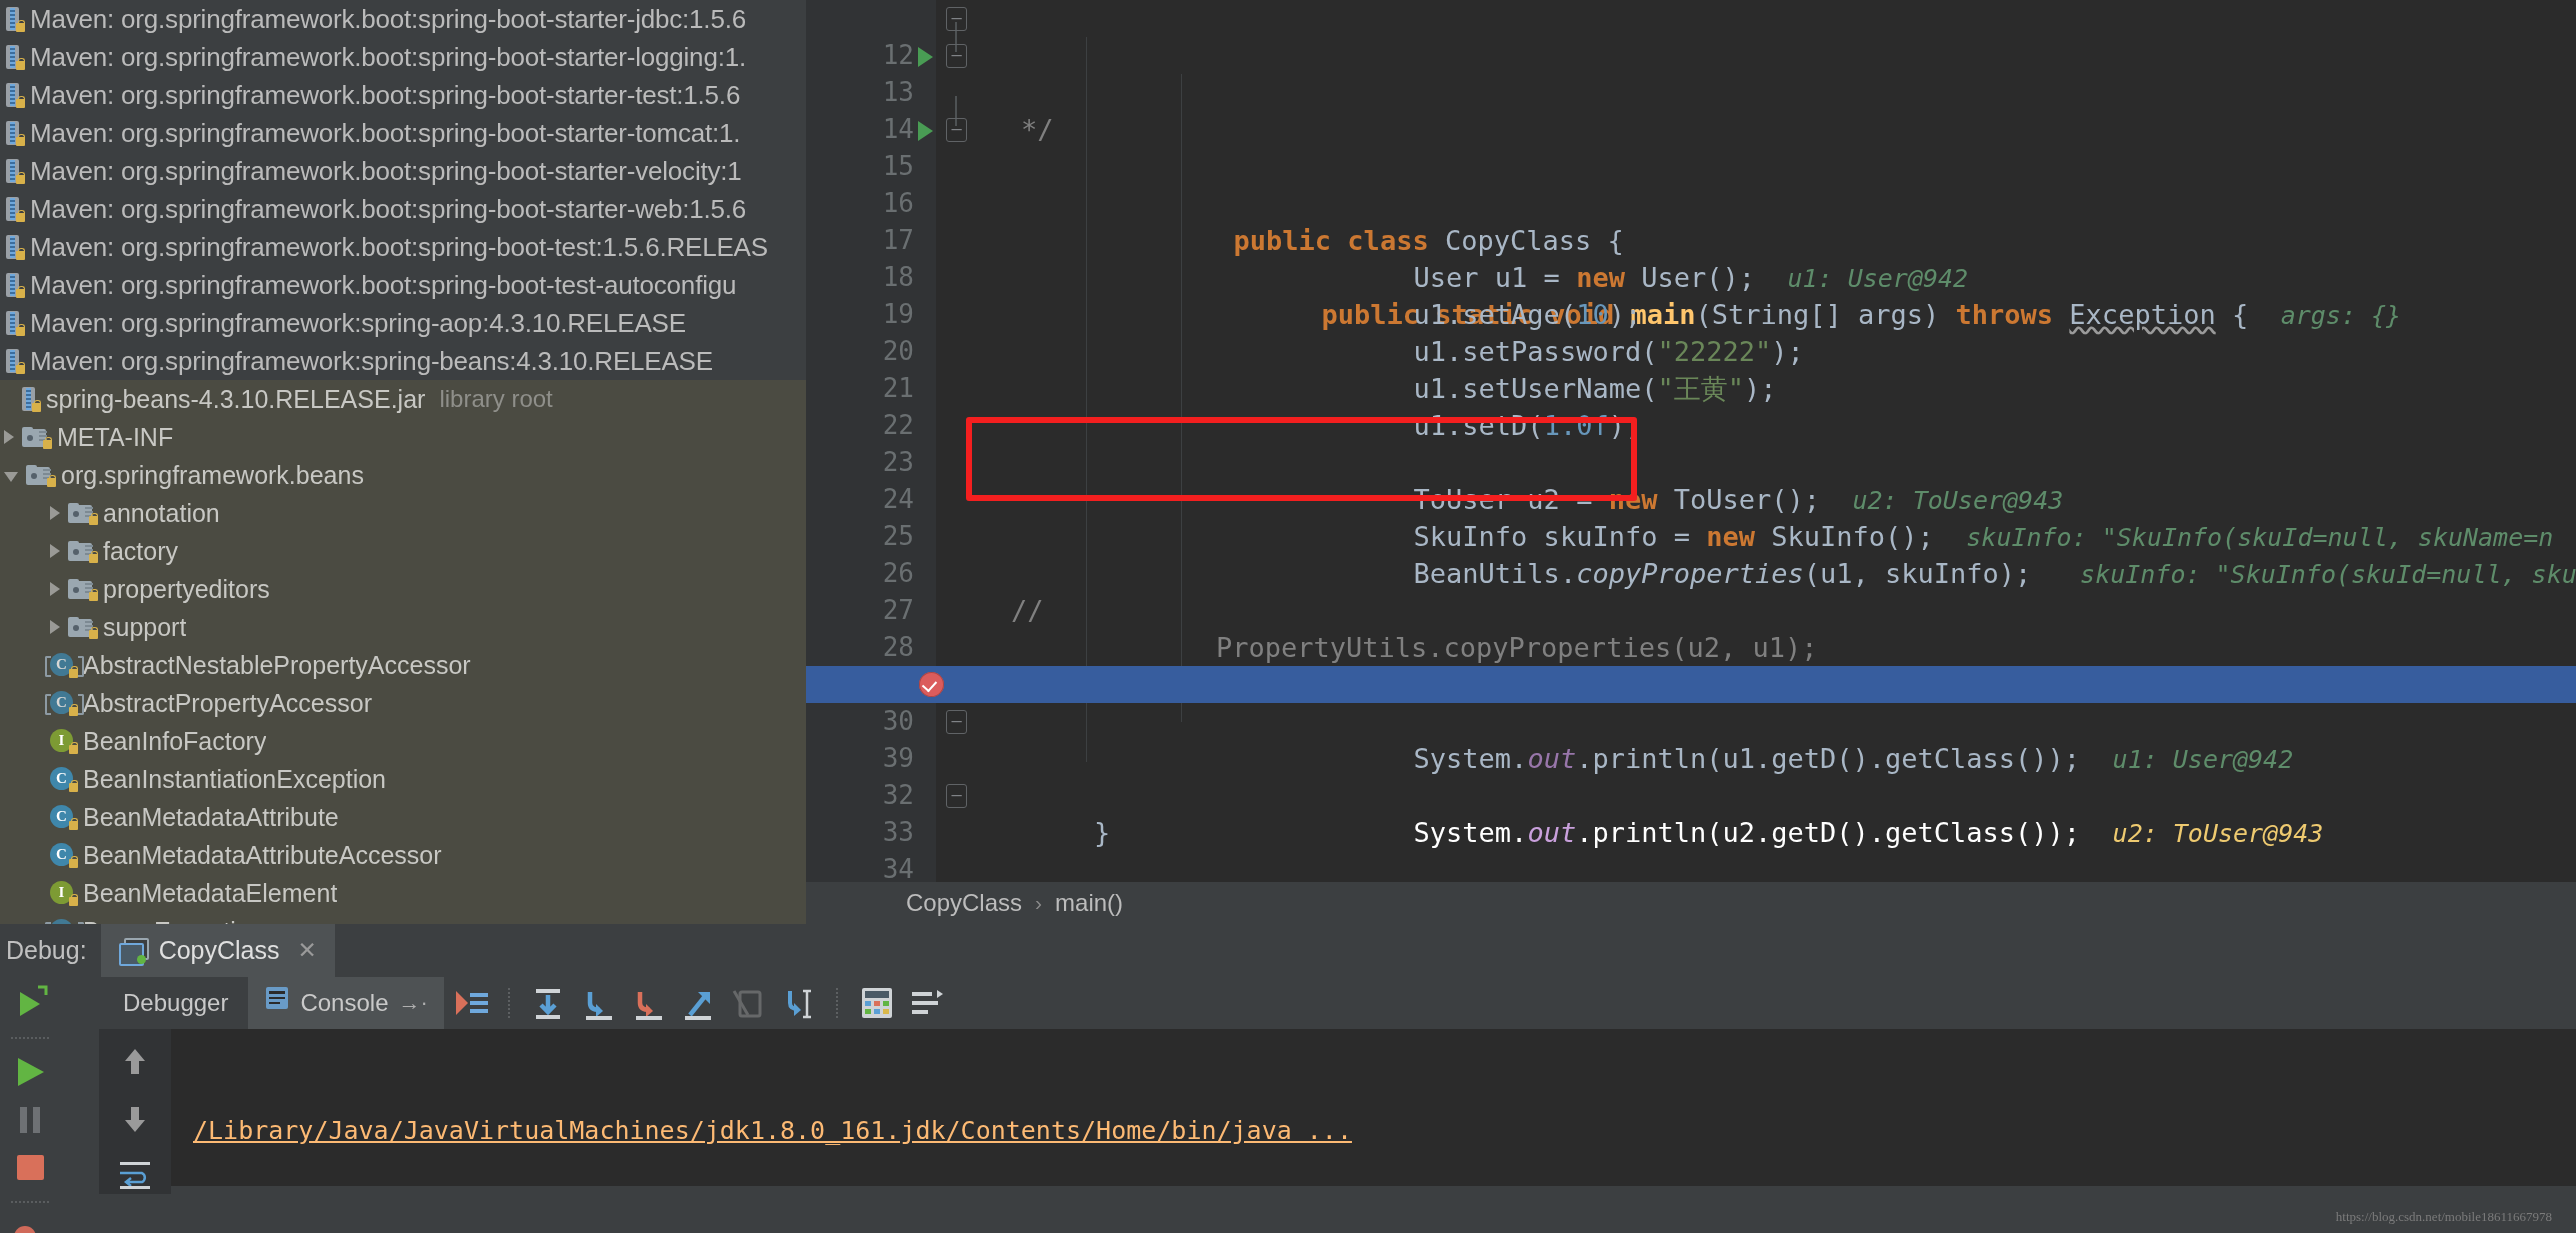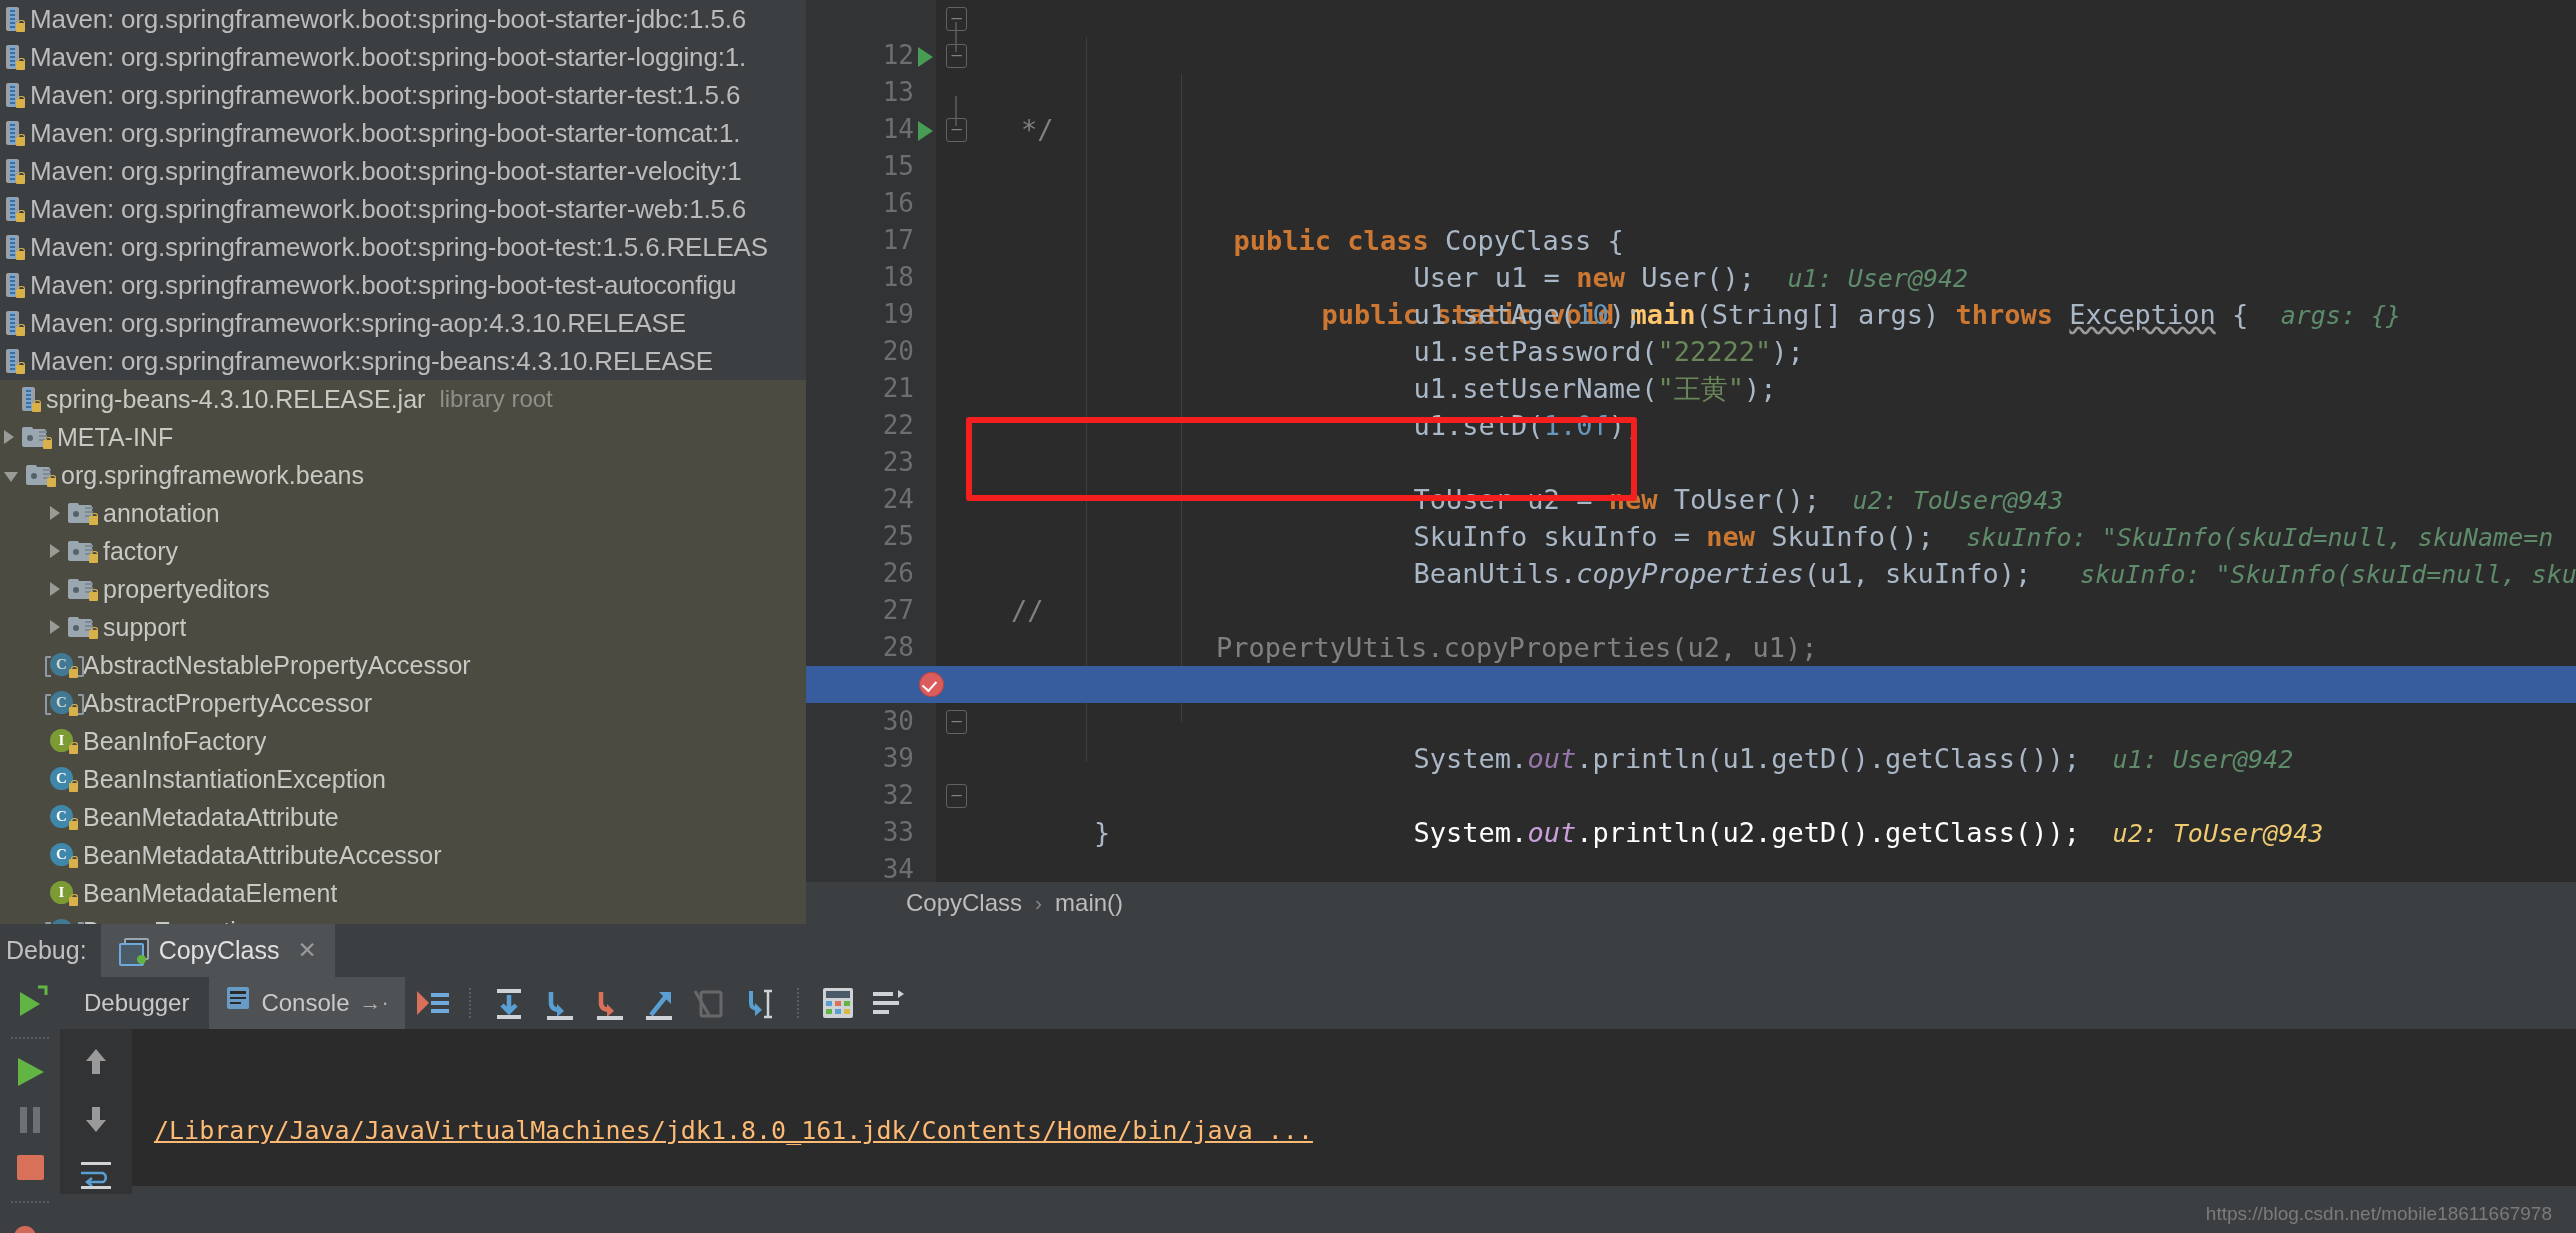--- a/index.html
+++ b/index.html
@@ -109,42 +109,42 @@
   .debugwrap{flex:1 1 auto;display:flex;flex-direction:column;background:#3c3f41;min-height:0;}
   .debug-tabs{flex:0 0 53px;height:53px;background:#3c3f41;display:flex;align-items:center;}
   .debug-label{color:#c0c0c0;font-size:25px;padding:0 14px 0 6px;}
   .run-tab{height:53px;display:flex;align-items:center;gap:12px;padding:0 18px;background:#4e5254;color:#e0e0e0;font-size:25px;}
   .tab-ico{width:28px;height:26px;position:relative;}
   .tab-ico .b1{position:absolute;left:5px;top:0;width:21px;height:18px;border:2px solid #9aa7b0;border-radius:2px;background:#3c3f41;}
   .tab-ico .b2{position:absolute;left:0;top:5px;width:21px;height:19px;border:2px solid #6fa8dc;border-radius:2px;background:#4a5a66;}
   .tab-ico .g{position:absolute;right:1px;bottom:0;width:9px;height:9px;border-radius:50%;background:#62b543;}
   .tab-x{color:#9a9a9a;font-size:23px;margin-left:6px;}
 
-  .debug-body{flex:1 1 auto;display:flex;min-height:0;}
+  .debug-body{flex:1 1 auto;display:flex;min-height:0;gap:39px;}
   .dbg-left-rail{width:60px;flex:0 0 60px;background:#3c3f41;display:flex;flex-direction:column;
      align-items:center;padding-top:6px;gap:6px;}
   .rail-sep{width:38px;height:2px;border-top:2px dotted #5a5d5f;margin:6px 0;}
   .rail-btn{width:44px;height:42px;position:relative;}
 
   .dbg-main{flex:1 1 auto;display:flex;flex-direction:column;min-width:0;}
   .dbg-toolbar{flex:0 0 52px;height:52px;background:#3c3f41;display:flex;align-items:center;gap:4px;padding-left:8px;}
   .dbg-tab{font-size:24px;color:#c9c9c9;padding:0 16px;height:52px;line-height:52px;}
   .dbg-tab.active{background:#4e5254;display:flex;align-items:center;gap:10px;}
   .tool-sep{width:2px;height:30px;border-left:2px dotted #5d6062;margin:0 10px;}
   .tb{width:46px;height:40px;position:relative;}
 
   .console{flex:1 1 auto;background:#2b2b2b;display:flex;min-height:0;position:relative;}
   .console-rail{width:72px;flex:0 0 72px;background:#313335;display:flex;flex-direction:column;align-items:center;padding-top:14px;gap:18px;}
   .console-text{flex:1 1 auto;padding:14px 0 0 22px;
     font-family:"DejaVu Sans Mono","Liberation Mono",monospace;font-size:25px;line-height:35px;color:#bbbbbb;white-space:pre;}
   .c-gray{color:#fdba74;text-decoration:underline;}
   .c-white{color:#d4d4d4;}
 
   .statusbar{position:absolute;left:0;right:0;bottom:0;height:39px;background:#3c3f41;}
-  .watermark{position:absolute;right:24px;bottom:8px;color:#7b7b7b;font-size:19px;}
+  .watermark{position:absolute;right:24px;bottom:8px;color:#7b7b7b;font-size:13px;font-family:Liberation Serif, serif;}
 
   .bottom-strip{position:absolute;left:0;bottom:0;width:72px;height:39px;background:#3c3f41;}
   .hbar{position:absolute;left:72px;right:0;bottom:39px;height:8px;background:#3c3f41;}
 </style>
 </head>
 <body>
 
 <div class="ide">
 
   <div class="top">

